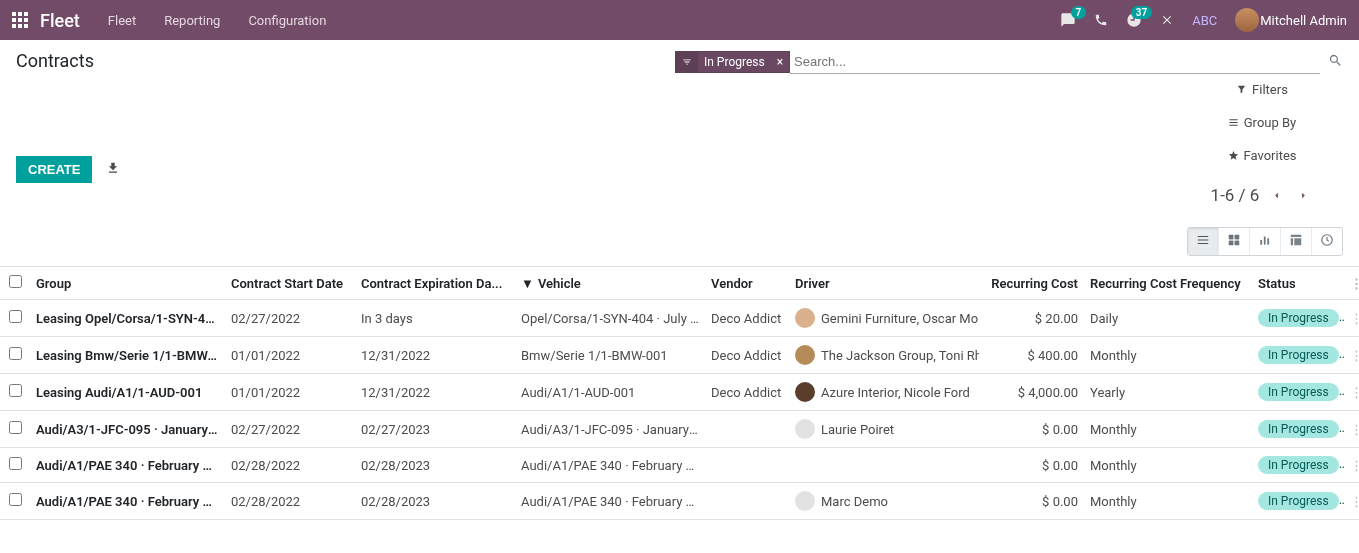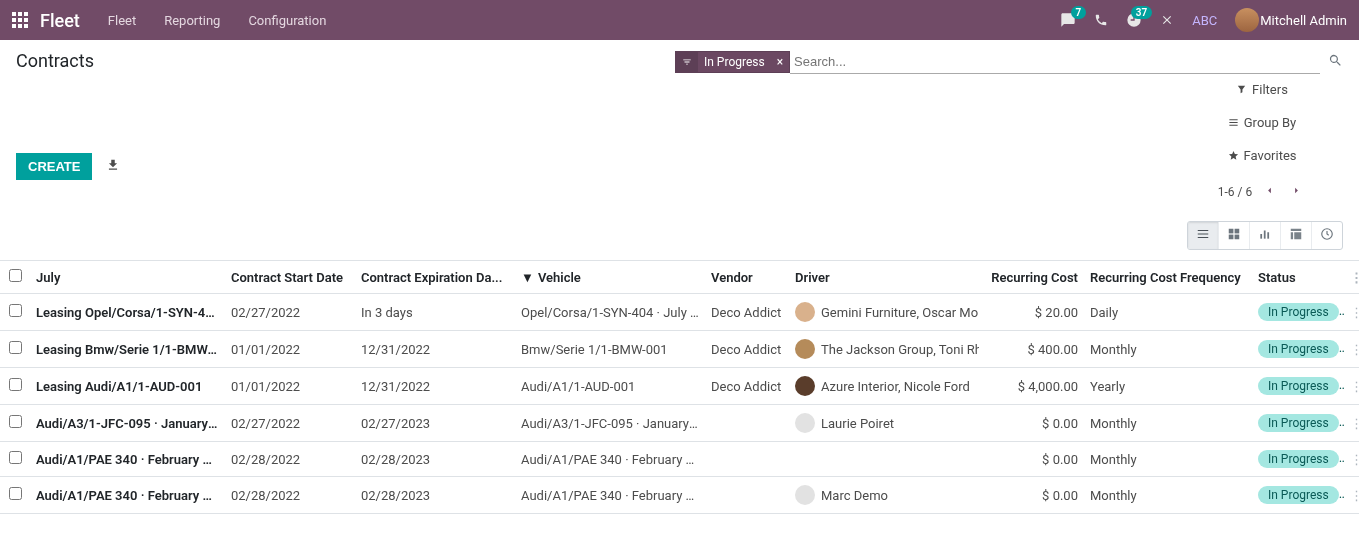--- a/index.html
+++ b/index.html
@@ -26,21 +26,21 @@
     .filter-chip-close { padding: 0 6px; cursor: pointer; }
     .search-input { flex: 1; border: none; border-bottom: 1px solid #aaa; height: 24px; padding: 2px 4px; outline: none; color: #555; font-size: 13px; }
     .search-icon { margin-left: 8px; color: #6c757d; cursor: pointer; }
     
     .toolbar { padding: 8px 16px 10px 16px; display: flex; align-items: center; }
     .btn-create { background: #00a09d; color: #fff; border: none; padding: 6px 12px; font-size: 13px; font-weight: 600; cursor: pointer; text-transform: uppercase; }
     .btn-download { margin-left: 14px; color: #4c4c4c; cursor: pointer; }
     
     .toolbar-right { margin-left: auto; display: flex; align-items: center; gap: 18px; flex-direction: column; }
     .tool-btn { display: inline-flex; align-items: center; gap: 5px; color: #4c4c4c; cursor: pointer; font-size: 13px; }
-    .pager { color: #4c4c4c; font-size: 12px; display: flex; align-items: center; gap: 8px; }
+    .pager { color: #4c4c4c; font-size: 17px; display: flex; align-items: center; gap: 8px; }
     .pager-arrow { color: #714B67; cursor: pointer; padding: 4px; }
     .view-switch { display: flex; border: 1px solid #ced4da; border-radius: 3px; overflow: hidden; margin-left: 6px; }
     .view-btn { padding: 5px 8px; cursor: pointer; color: #6c757d; border-right: 1px solid #e9ecef; }
     .view-btn:last-child { border-right: none; }
     .view-btn.active { background: #e9ecef; color: #495057; box-shadow: inset 0 1px 2px rgba(0,0,0,0.1); }
     
     .table-wrap { border-top: 1px solid #dee2e6; }
     table { width: 100%; border-collapse: collapse; table-layout: fixed; }
     th, td { text-align: left; padding: 8px 6px; border-bottom: 1px solid #dee2e6; white-space: nowrap; overflow: hidden; text-overflow: ellipsis; }
     th { font-weight: 600; color: #212529; font-size: 13px; }
@@ -204,21 +204,21 @@
           </svg></span>
     </span>
   </div>
 </div>
 
 <div class="table-wrap">
   <table>
     <thead>
       <tr>
         <th class="col-check"><input type="checkbox" style=""></th>
-        <th class="col-name">July</th>
+        <th class="col-name">Group</th>
         <th class="col-start">Contract Start Date</th>
         <th class="col-exp">Contract Expiration Da...</th>
         <th class="col-vehicle"><span class="sort-caret">▼</span><span>Vehicle</span></th>
         <th class="col-vendor">Vendor</th>
         <th class="col-driver">Driver</th>
         <th class="col-cost">Recurring Cost</th>
         <th class="col-freq">Recurring Cost Frequency</th>
         <th class="col-status">Status</th>
         <th class="col-menu"><span class="row-menu">⋮</span></th>
       </tr>

